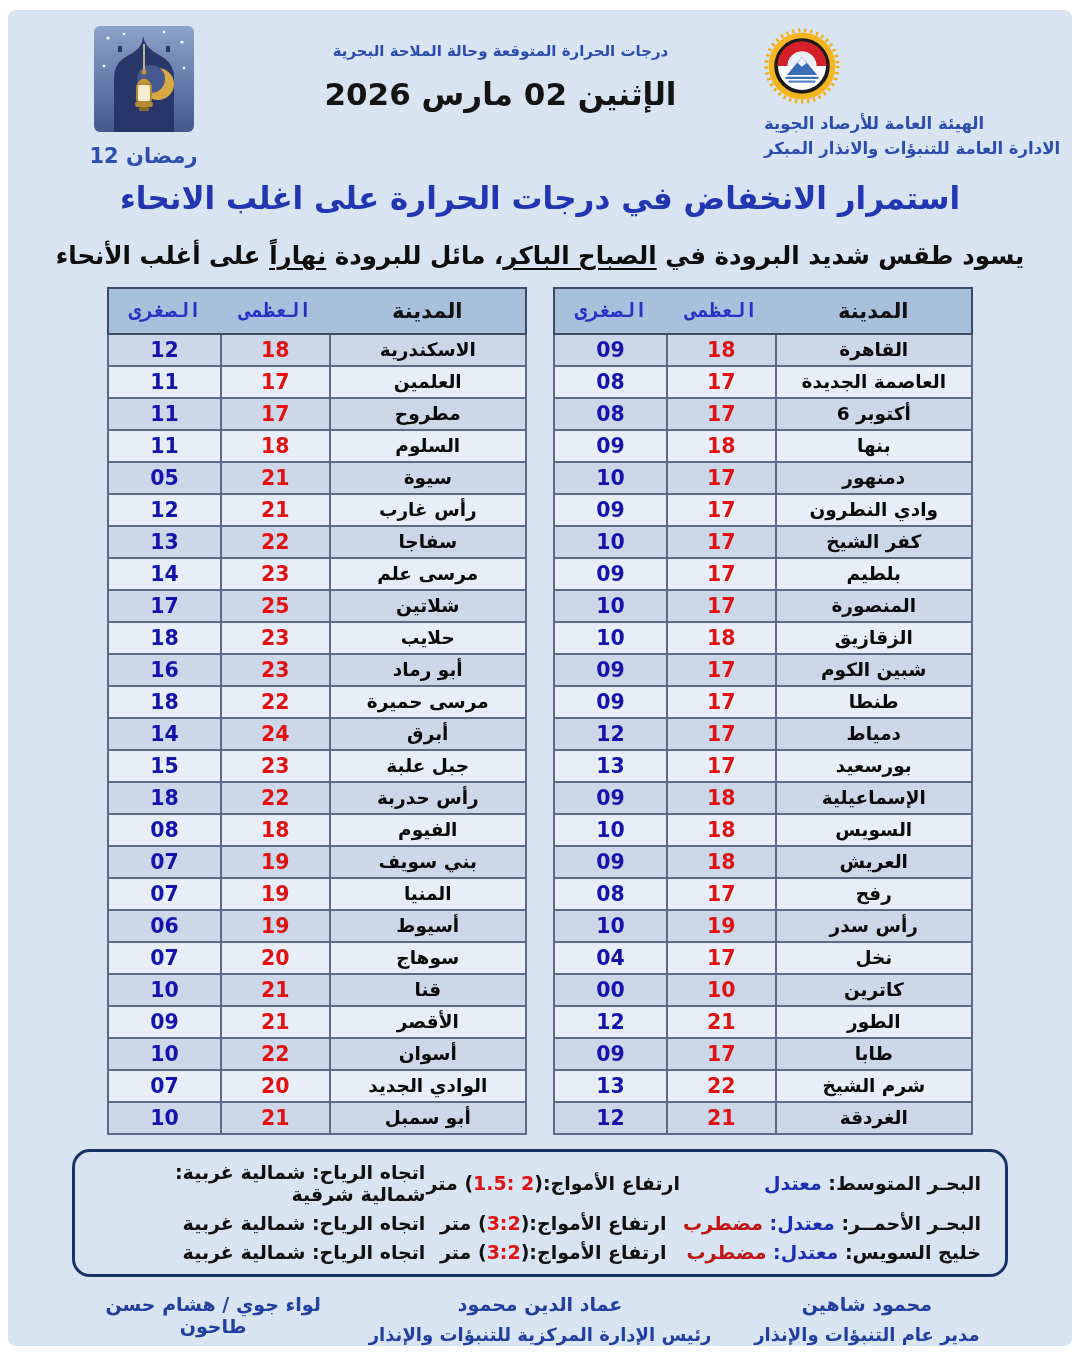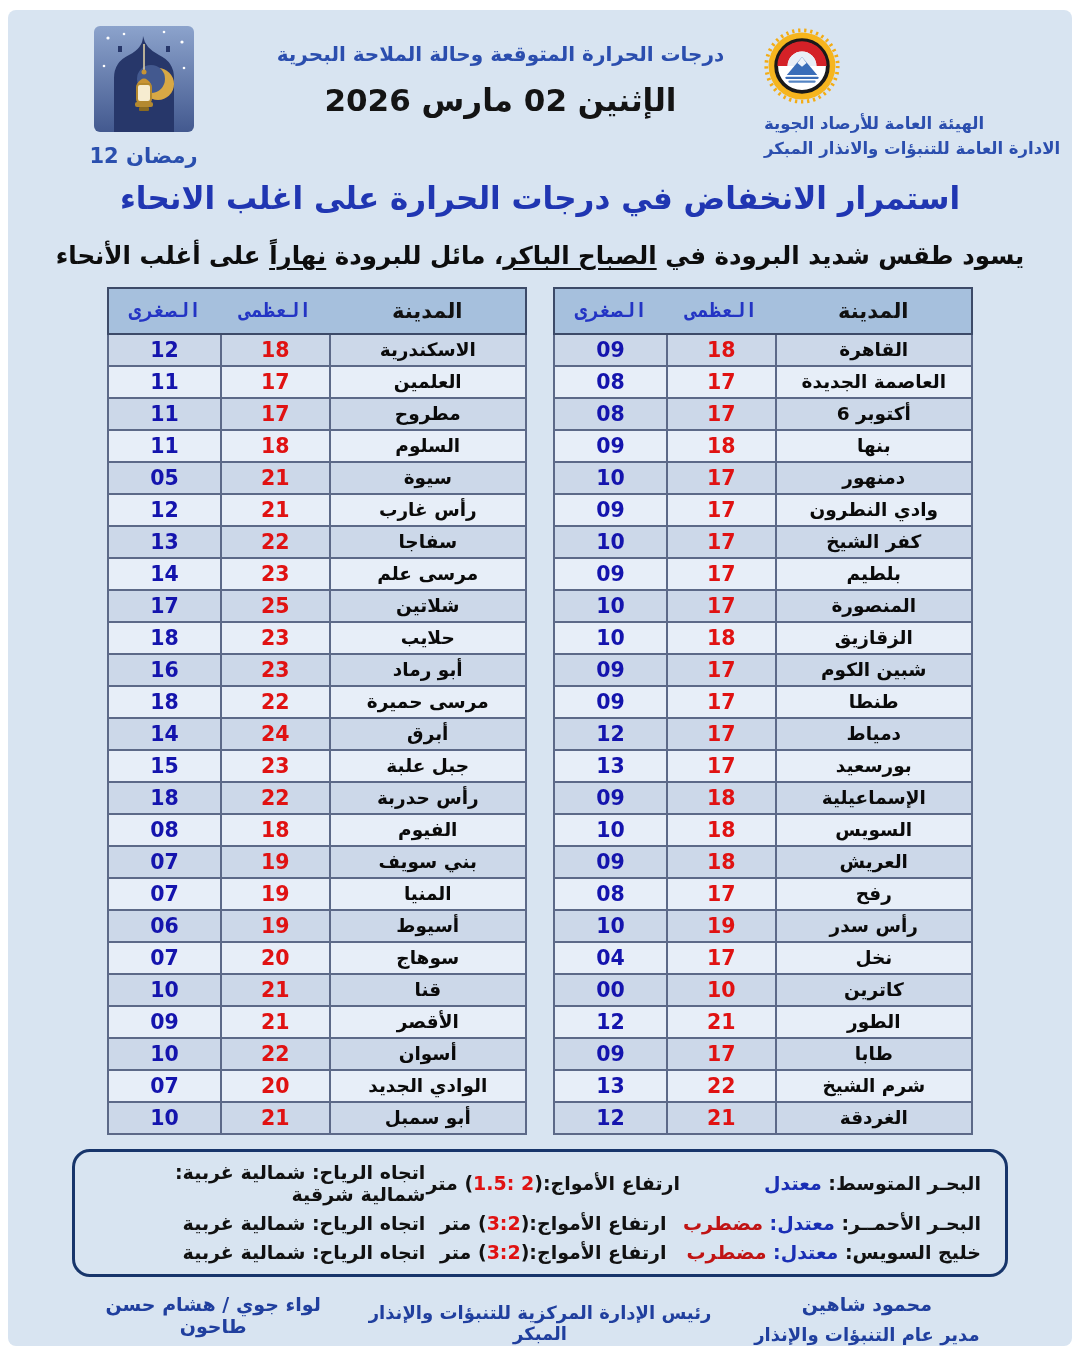--- a/index.html
+++ b/index.html
@@ -9,21 +9,21 @@
   }
   .page{
     position:absolute;left:8px;top:10px;width:1064px;height:1336px;
     background:#d8e4f1;border-radius:8px;overflow:hidden;
   }
   
   .hdr{display:grid;grid-template-columns:215px 1fr 300px;padding:16px 8px 0 14px;}
   .lantern-wrap{text-align:center;padding-left:28px;}
   .hijri{color:#2a4fae;font-size:21px;font-weight:bold;margin-top:8px;}
   .hdr-center{text-align:center;padding-top:16px;}
-  .doc-title{color:#2b4eae;font-size:20px;font-weight:bold;}
+  .doc-title{color:#2b4eae;font-size:15px;font-weight:bold;}
   .doc-date{color:#141414;font-size:31px;font-weight:bold;margin-top:16px;letter-spacing:.5px;}
   .agency{text-align:left;padding-top:2px;}
   .agency-lines{margin-top:4px;color:#2b4eae;font-size:16.5px;font-weight:bold;line-height:1.5;}
   
   .headline{text-align:center;color:#2036b2;font-weight:bold;font-size:31px;margin-top:12px;}
   .body-text{text-align:center;color:#0d0d0d;font-weight:bold;font-size:24.5px;line-height:1.5;margin-top:22px;padding:0 30px;}
   .u{text-decoration:underline;text-decoration-thickness:2px;text-underline-offset:4px;}
   
   .tables{display:flex;justify-content:center;gap:26px;margin-top:12px;}
   table.temp{border-collapse:collapse;width:420px;table-layout:fixed;border:2.5px solid #3c4a68;background:#e7eef8;}
@@ -440,20 +440,21 @@
       <div class="m-wind" dir="rtl">اتجاه الرياح: شمالية غربية</div>
     </div>
   </div>
 
   <div class="signatures" dir="rtl">
     <div>
       <div class="sig-name">محمود شاهين</div>
       <div class="sig-title">مدير عام التنبؤات والإنذار المبكر</div>
     </div>
     <div>
+      <div class="sig-name">عماد الدين محمود</div>
       <div class="sig-title">رئيس الإدارة المركزية للتنبؤات والإنذار المبكر</div>
     </div>
     <div>
       <div class="sig-name">لواء جوي / هشام حسن طاحون</div>
 
     </div>
   </div>
 
 </div>
 

